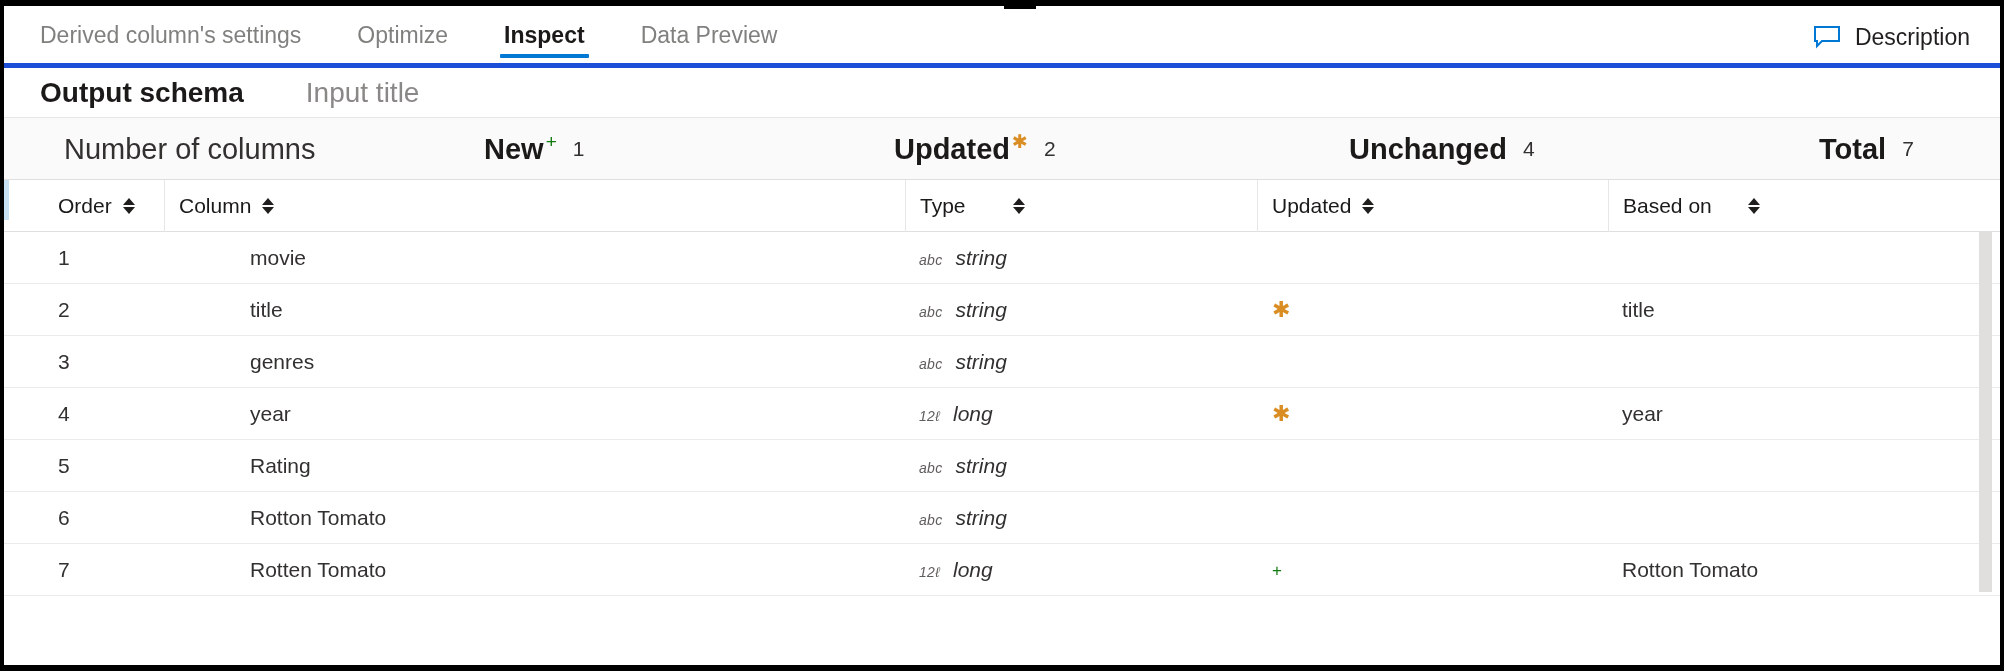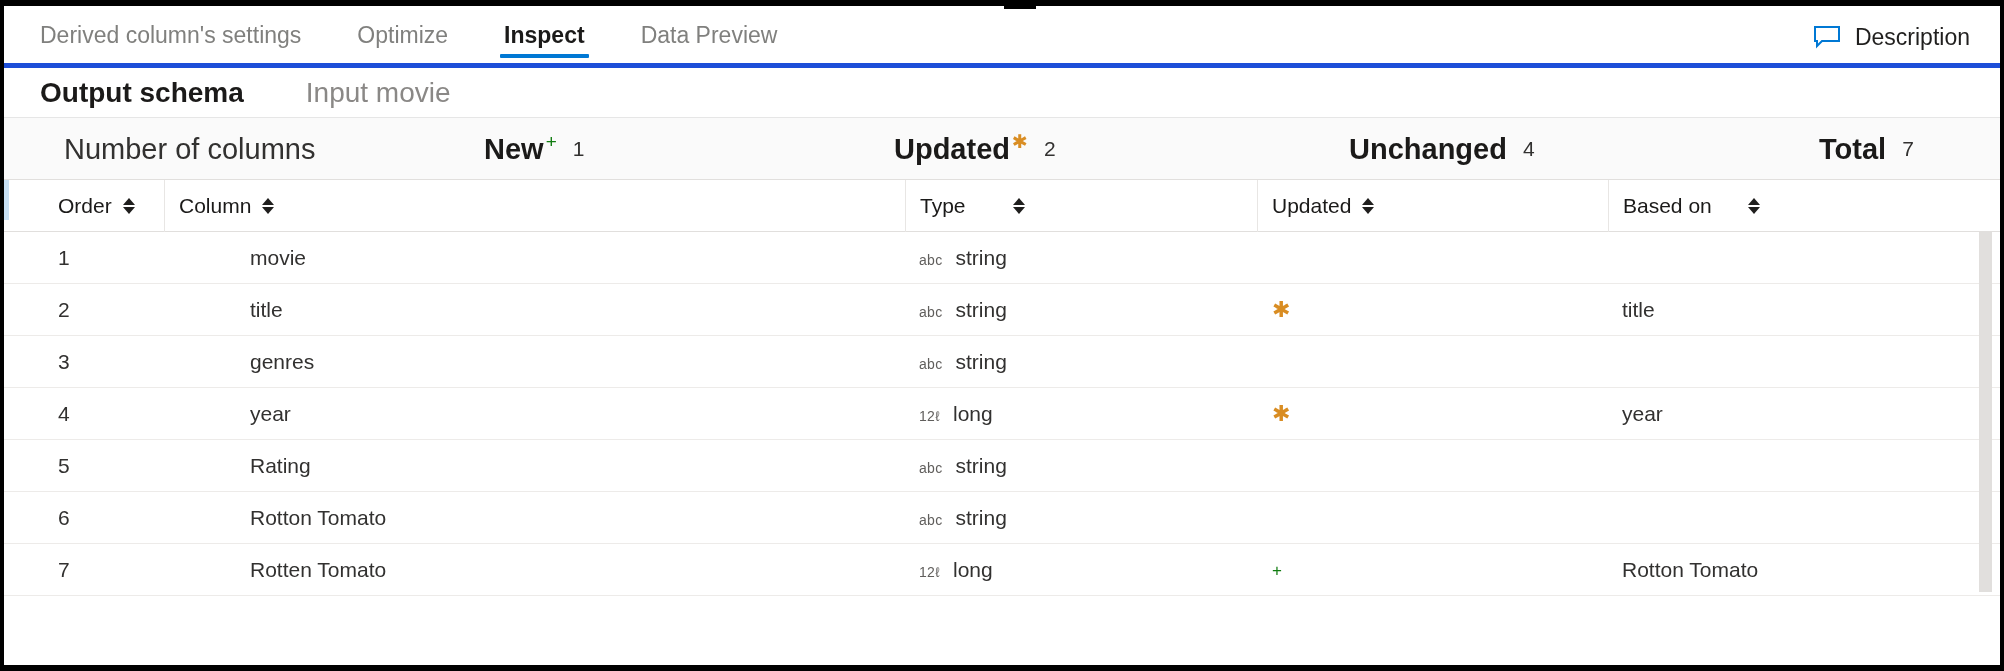--- a/index.html
+++ b/index.html
@@ -207,20 +207,21 @@
   .sorter i.up { border-bottom: 7px solid #201f1e; }
   .sorter i.dn { border-top: 7px solid #201f1e; }
   .cellval {
     font-size: 21px;
     color: #323130;
   }
   .typecell {
     display: flex;
     align-items: baseline;
     gap: 13px;
+    font-style: italic;
   }
   .typeicon {
     font-size: 14px;
     color: #605e5c;
     font-family: "Liberation Sans", "DejaVu Sans", sans-serif;
     letter-spacing: 0.3px;
   }
   .mark {
     font-size: 22px;
     line-height: 1;
@@ -266,21 +267,21 @@
         <svg class="bubble-icon" viewBox="0 0 28 24" fill="none" xmlns="http://www.w3.org/2000/svg">
           <path d="M2 2 H26 V16 H9 L4 21 V16 H2 Z" stroke="#0078d4" stroke-width="2" fill="none"></path>
         </svg>
       </span>
       <span class="label">Description</span>
     </div>
   </div>
 
   <div class="subtabs">
     <div class="subtab active">Output schema</div>
-    <div class="subtab inactive">Input movie</div>
+    <div class="subtab inactive">Input title</div>
   </div>
 
   <div class="summary">
     <div class="summary-item" style="left:60px;">
       <span class="summary-label">Number of columns</span>
     </div>
 
     <div class="summary-item" style="left:480px;">
       <span class="summary-label bold">New</span>
       <span class="sup green">+</span>

